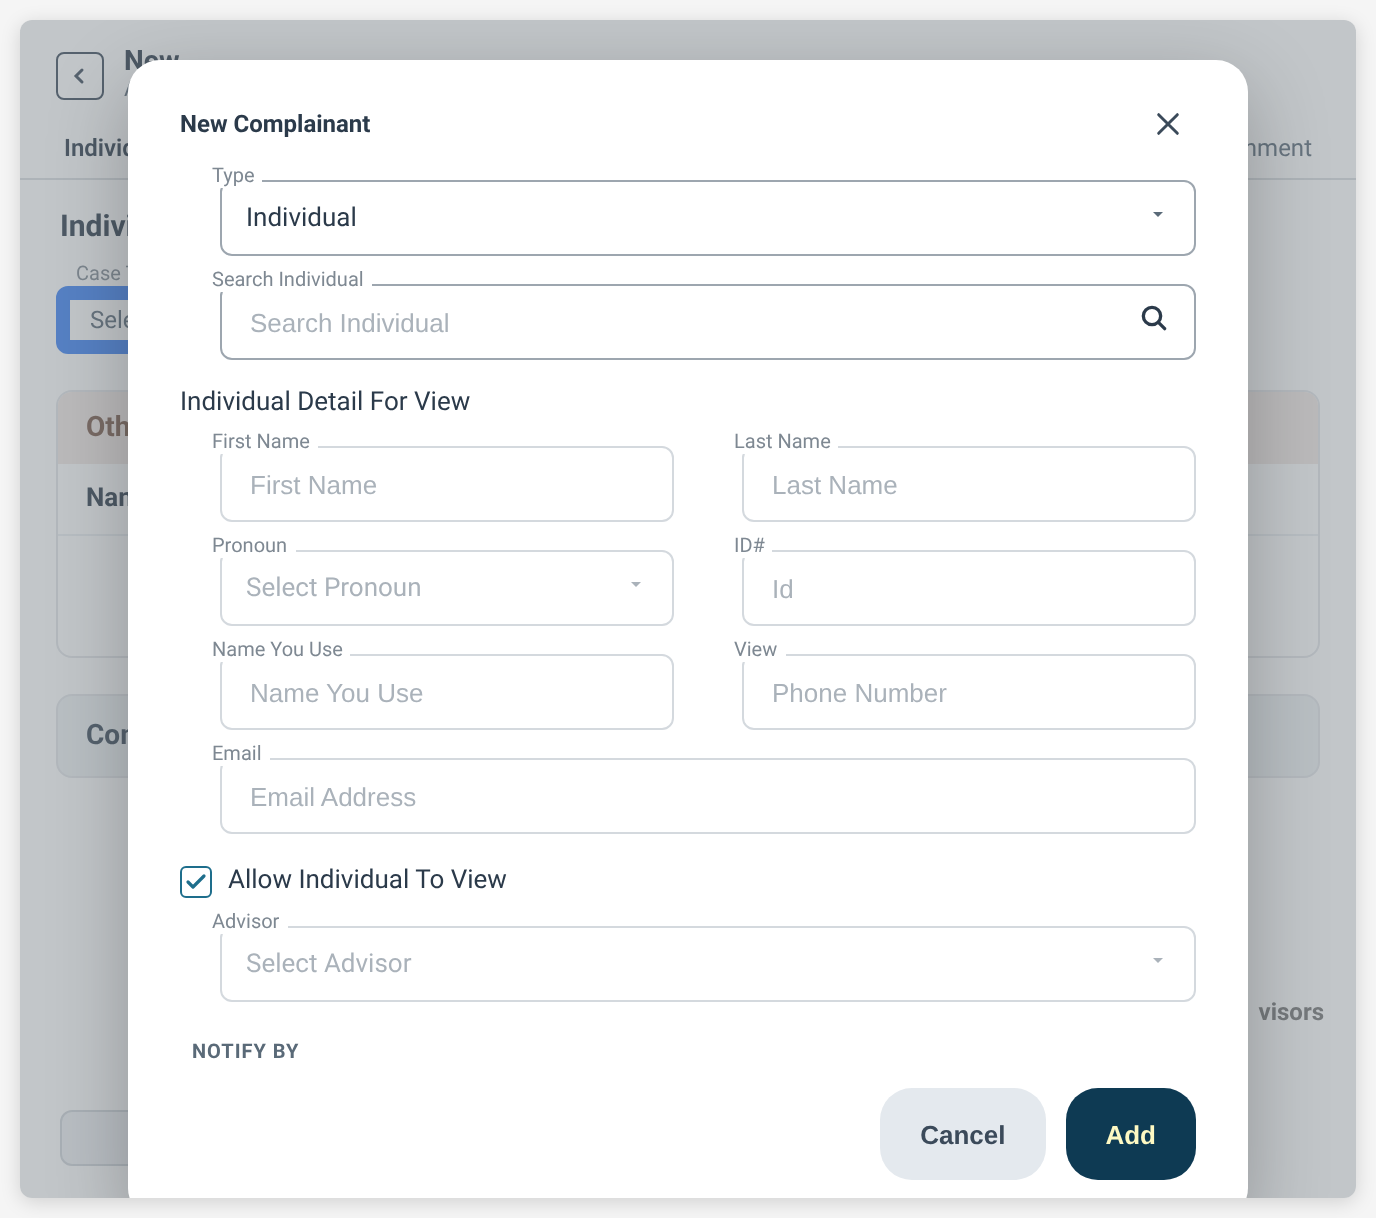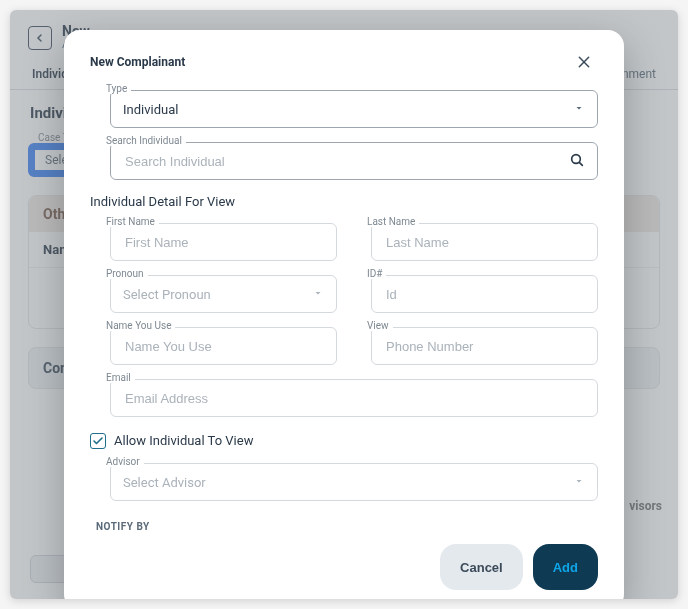--- a/index.html
+++ b/index.html
@@ -99,21 +99,21 @@
   }
 
   .notify-label { font-size:10px; font-weight:700; letter-spacing:0.5px; color:#5a6a78; margin:20px 0 0 6px; }
 
   .modal-footer { display:flex; justify-content:flex-end; gap:10px; margin-top:12px; }
   .btn {
     height:46px; padding:16px 20px; border-radius:16px; font-size:13px; font-weight:600;
     display:flex; align-items:center; justify-content:center; cursor:pointer; border:none;
   }
   .btn-secondary { background:#e4e9ee; color:#3b4a5a; }
-  .btn-primary { background:#0e3a53; color:#0ea5e9; }
+  .btn-primary { background:#0e3a53; color:#fef9c3; }
 
   input.plain-input {
     border:none; outline:none; width:100%; font-size:13px; color:#2B3A4A; background:transparent;
   }
   input.plain-input::placeholder { color:#aab2ba; }
 </style>
 </head>
 <body>
 
 <div class="stage">

